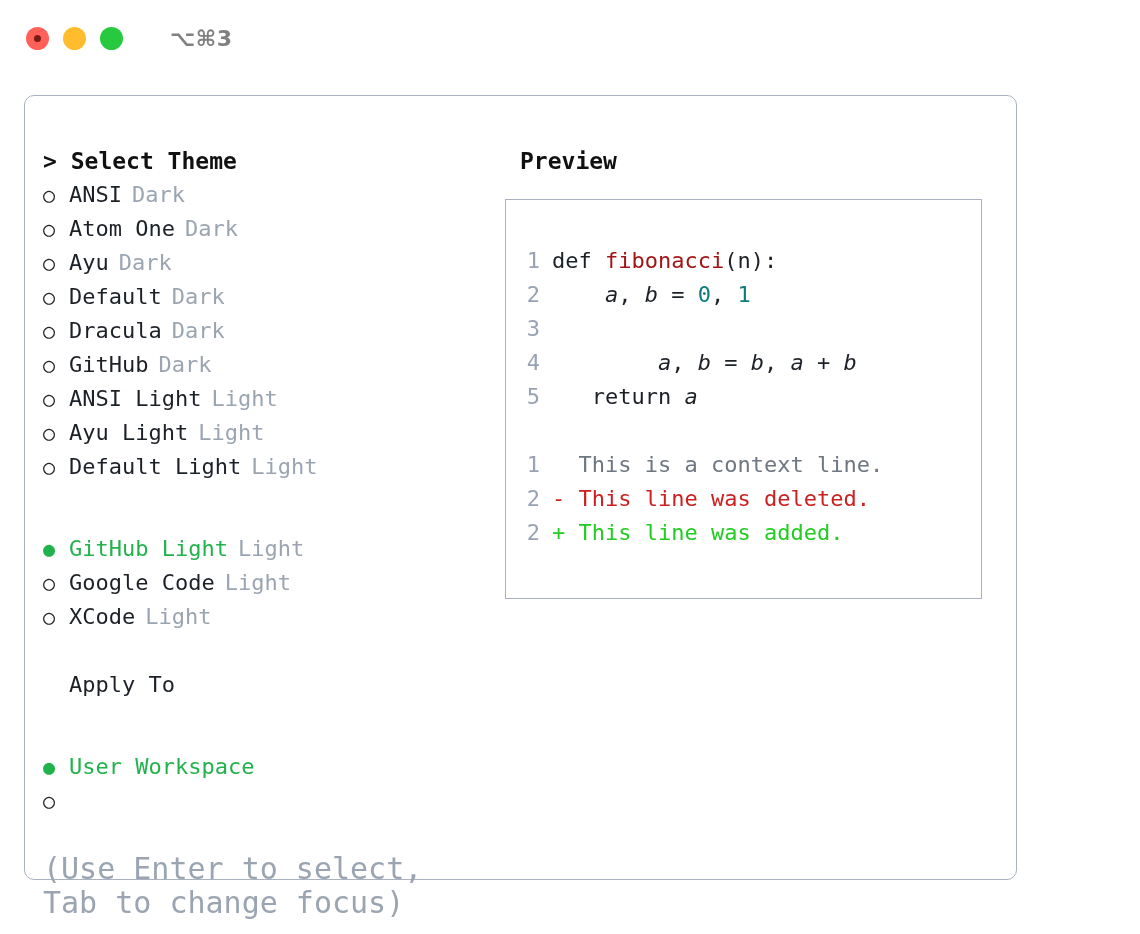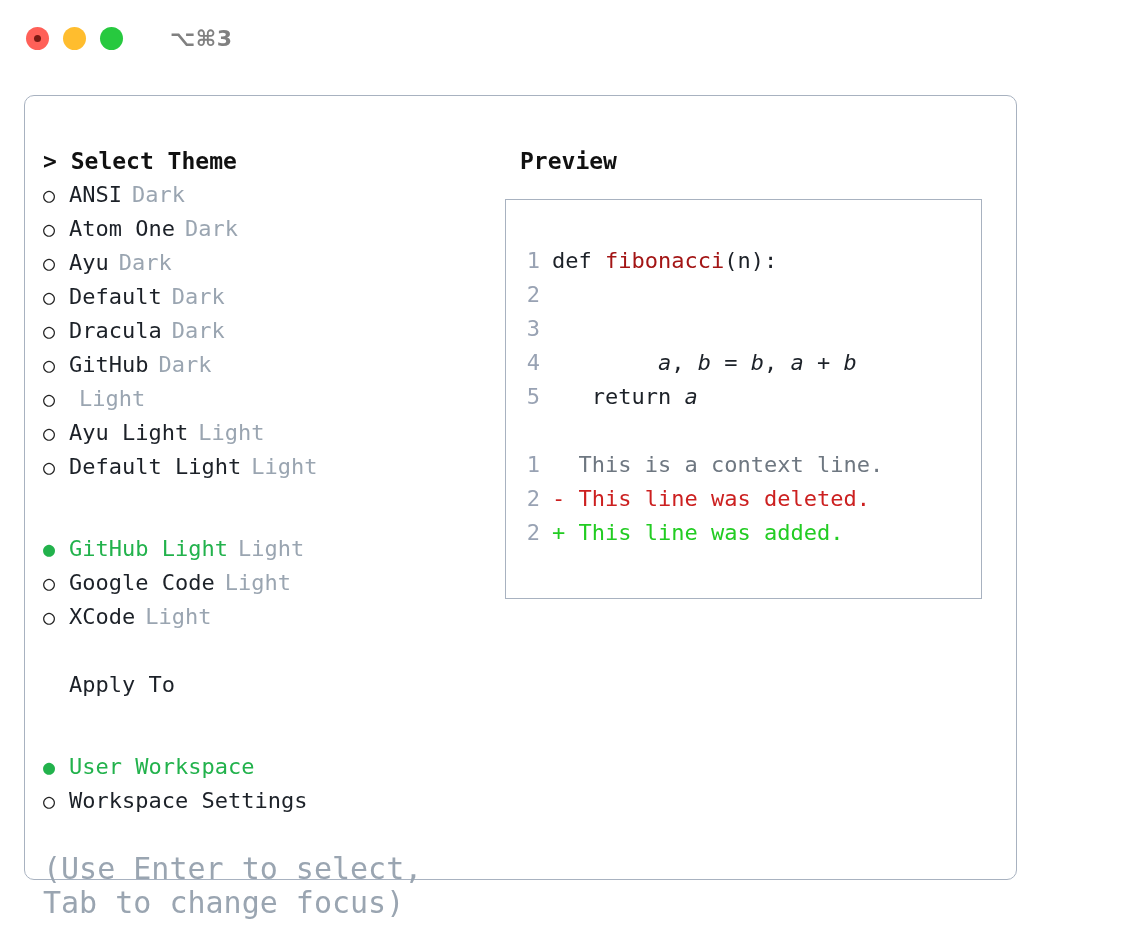--- a/index.html
+++ b/index.html
@@ -198,49 +198,49 @@
 
         <div class="section-title">&gt; Select Theme</div>
 
         <div id="theme-list">
             <div class="option-row"><span class="bullet">○</span><span class="opt-label">ANSI</span><span class="opt-tag">Dark</span></div>
             <div class="option-row"><span class="bullet">○</span><span class="opt-label">Atom One</span><span class="opt-tag">Dark</span></div>
             <div class="option-row"><span class="bullet">○</span><span class="opt-label">Ayu</span><span class="opt-tag">Dark</span></div>
             <div class="option-row"><span class="bullet">○</span><span class="opt-label">Default</span><span class="opt-tag">Dark</span></div>
             <div class="option-row"><span class="bullet">○</span><span class="opt-label">Dracula</span><span class="opt-tag">Dark</span></div>
             <div class="option-row"><span class="bullet">○</span><span class="opt-label">GitHub</span><span class="opt-tag">Dark</span></div>
-            <div class="option-row"><span class="bullet">○</span><span class="opt-tag">Light</span></div>
+            <div class="option-row"><span class="bullet">○</span><span class="opt-label">ANSI Light</span><span class="opt-tag">Light</span></div>
             <div class="option-row"><span class="bullet">○</span><span class="opt-label">Ayu Light</span><span class="opt-tag">Light</span></div>
             <div class="option-row"><span class="bullet">○</span><span class="opt-label">Default Light</span><span class="opt-tag">Light</span></div>
             <div class="option-row"><span class="bullet sel">●</span><span class="opt-label sel">GitHub Light</span><span class="opt-tag">Light</span></div>
             <div class="option-row"><span class="bullet">○</span><span class="opt-label">Google Code</span><span class="opt-tag">Light</span></div>
             <div class="option-row"><span class="bullet">○</span><span class="opt-label">XCode</span><span class="opt-tag">Light</span></div>
           </div>
 
         <div class="spacer-block"></div>
 
         <div class="apply-title">Apply To</div>
 
         <div id="apply-list">
             <div class="option-row"><span class="bullet sel">●</span><span class="opt-label sel">User Workspace</span></div>
-            <div class="option-row"><span class="bullet">○</span><span class="opt-label">Workspace Settings</span></div>
+            <div class="option-row"><span class="bullet">○</span></div>
           </div>
 
         <div class="spacer-block"></div>
 
         <div class="hint">(Use Enter to select, Tab to change focus)</div>
       </div>
 
       <div class="col-right">
         <div class="preview-title">Preview</div>
 
         <div class="preview-box">
           <div id="code-block">
               <div class="code-line"><span class="lineno">1</span><span class="code-text"><span>def </span><span class="tok-fn">fibonacci</span><span>(n):</span></span></div>
-              <div class="code-line"><span class="lineno">2</span></div>
+              <div class="code-line"><span class="lineno">2</span><span class="code-text"><span>    </span><span class="tok-var">a</span><span>, </span><span class="tok-var">b</span><span> = </span><span class="tok-num">0</span><span>, </span><span class="tok-num">1</span></span></div>
               <div class="code-line"><span class="lineno">3</span></div>
               <div class="code-line"><span class="lineno">4</span><span class="code-text"><span>        </span><span class="tok-var">a</span><span>, </span><span class="tok-var">b</span><span> = </span><span class="tok-var">b</span><span>, </span><span class="tok-var">a</span><span> + </span><span class="tok-var">b</span></span></div>
               <div class="code-line"><span class="lineno">5</span><span class="code-text"><span>   return </span><span class="tok-var">a</span></span></div>
             </div>
           <div class="blank-line"></div>
           <div id="diff-block">
               <div class="code-line"><span class="lineno">1</span><span class="diff-ctx"><span> </span><span> This is a context line.</span></span></div>
               <div class="code-line"><span class="lineno">2</span><span class="diff-del"><span>-</span><span> This line was deleted.</span></span></div>
               <div class="code-line"><span class="lineno">2</span><span class="diff-add"><span>+</span><span> This line was added.</span></span></div>
             </div>

